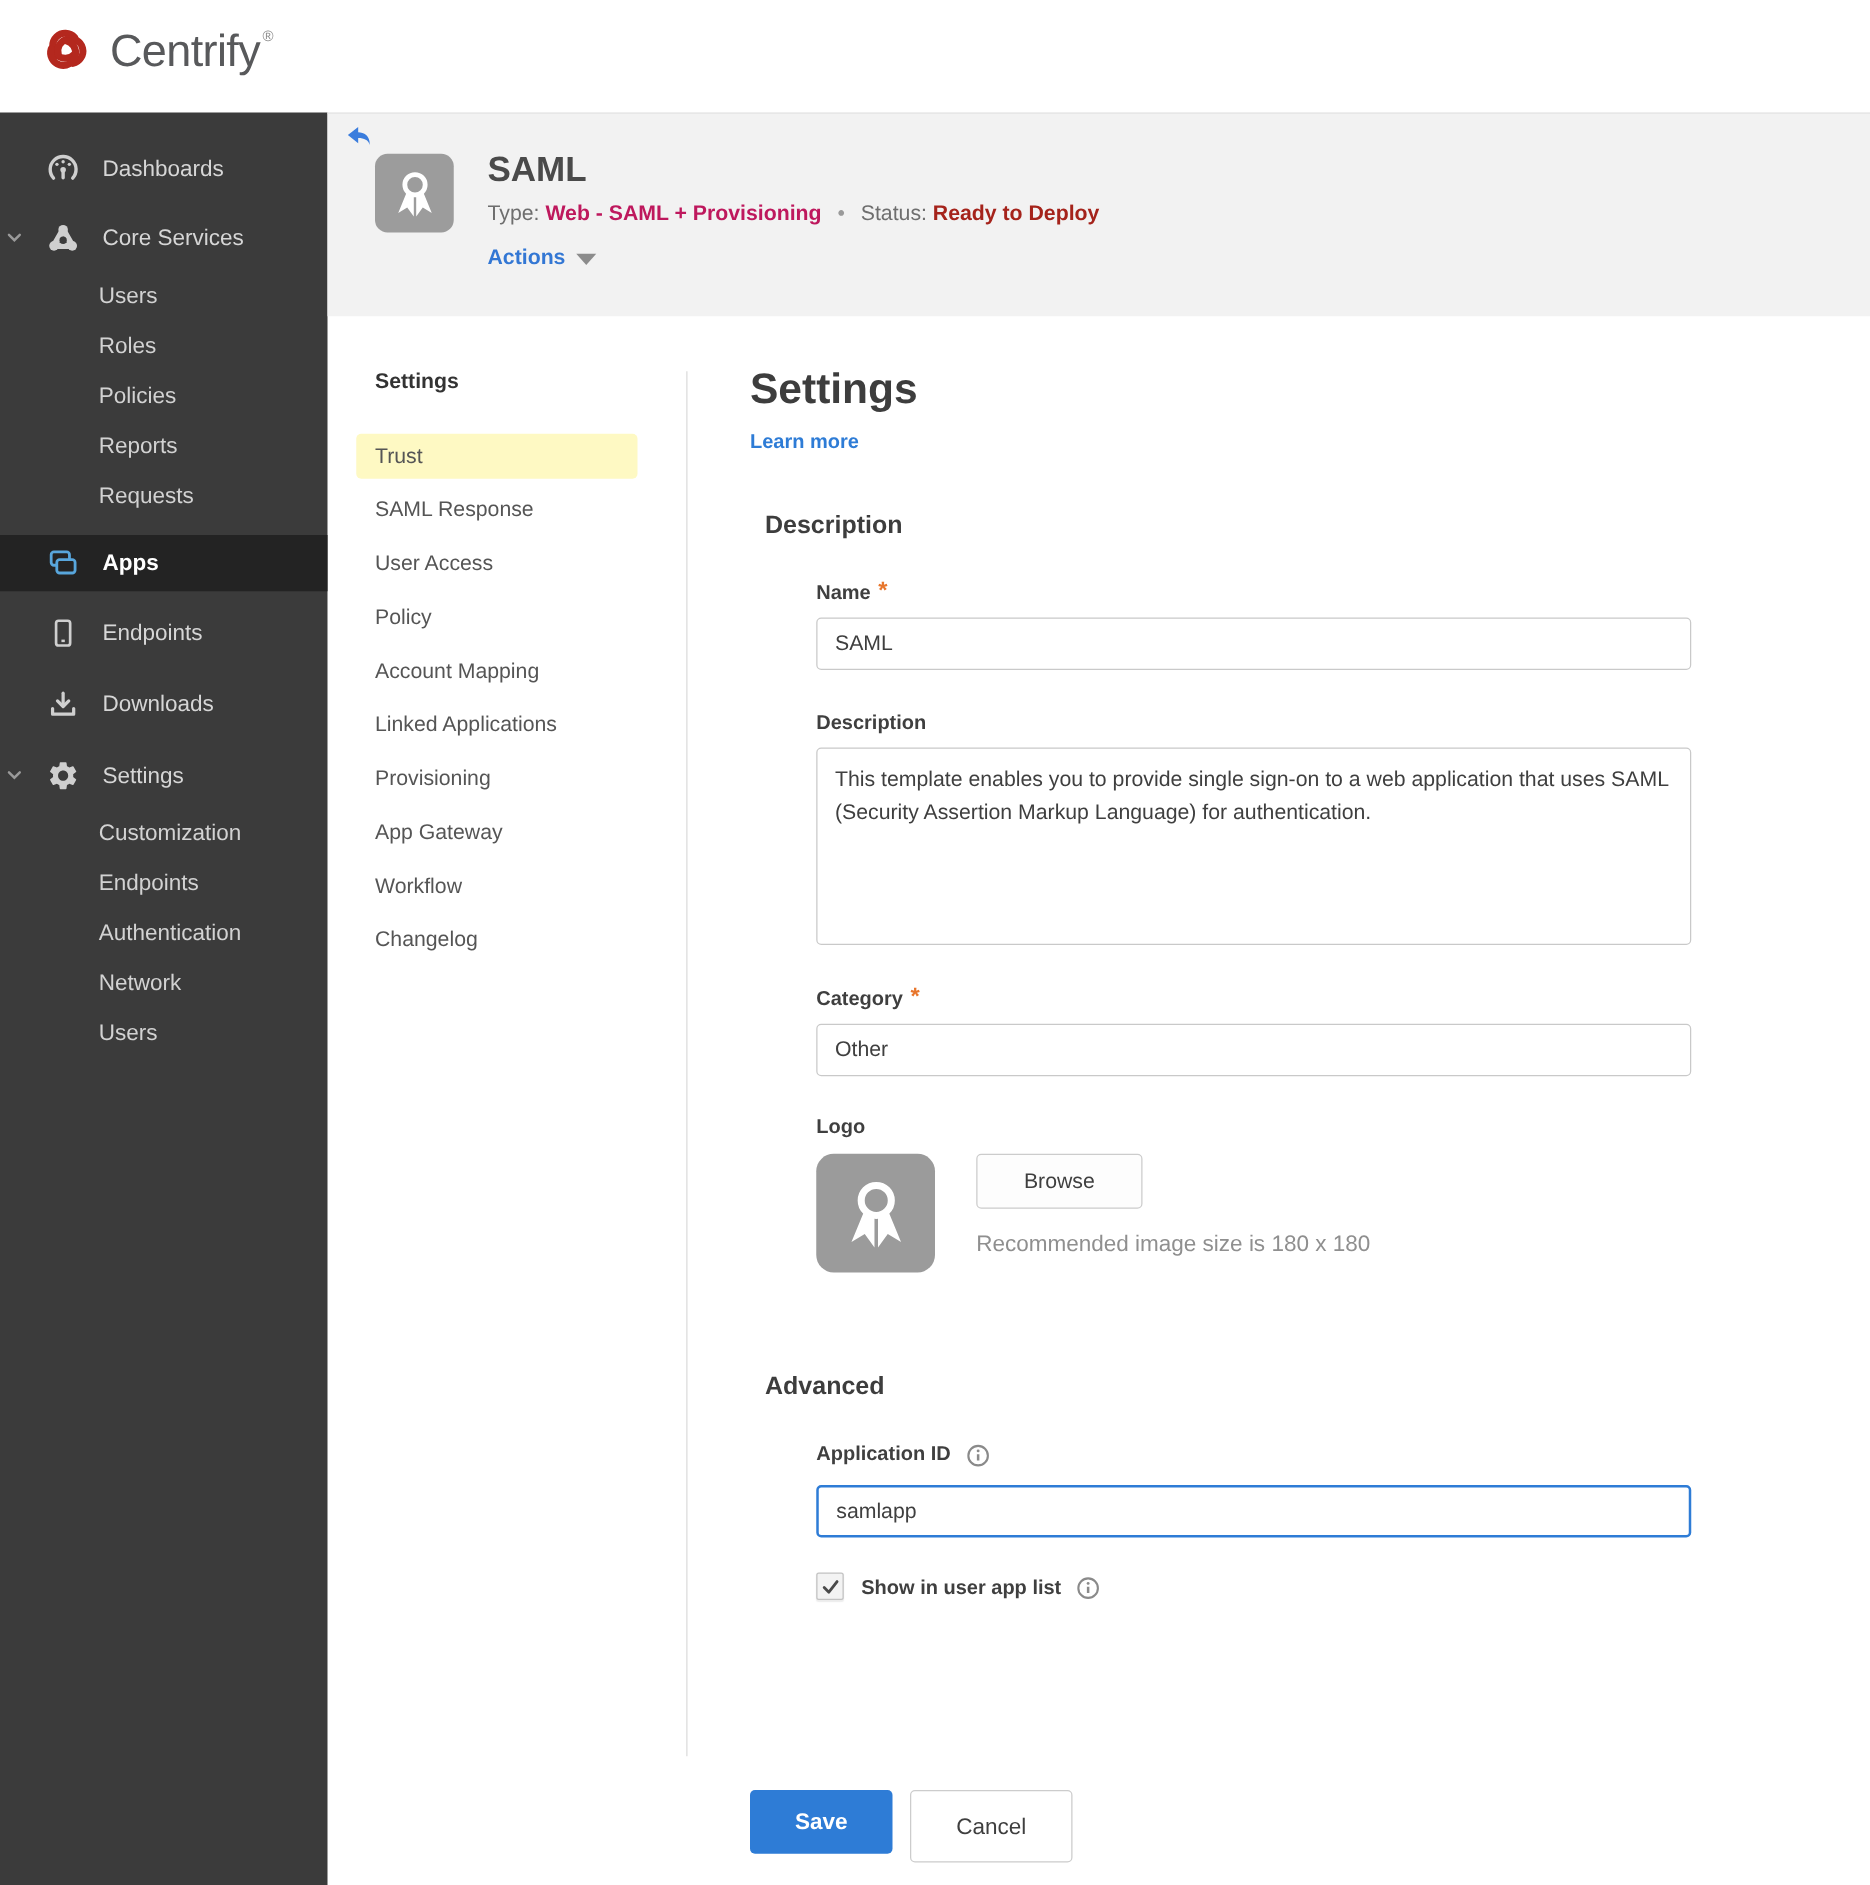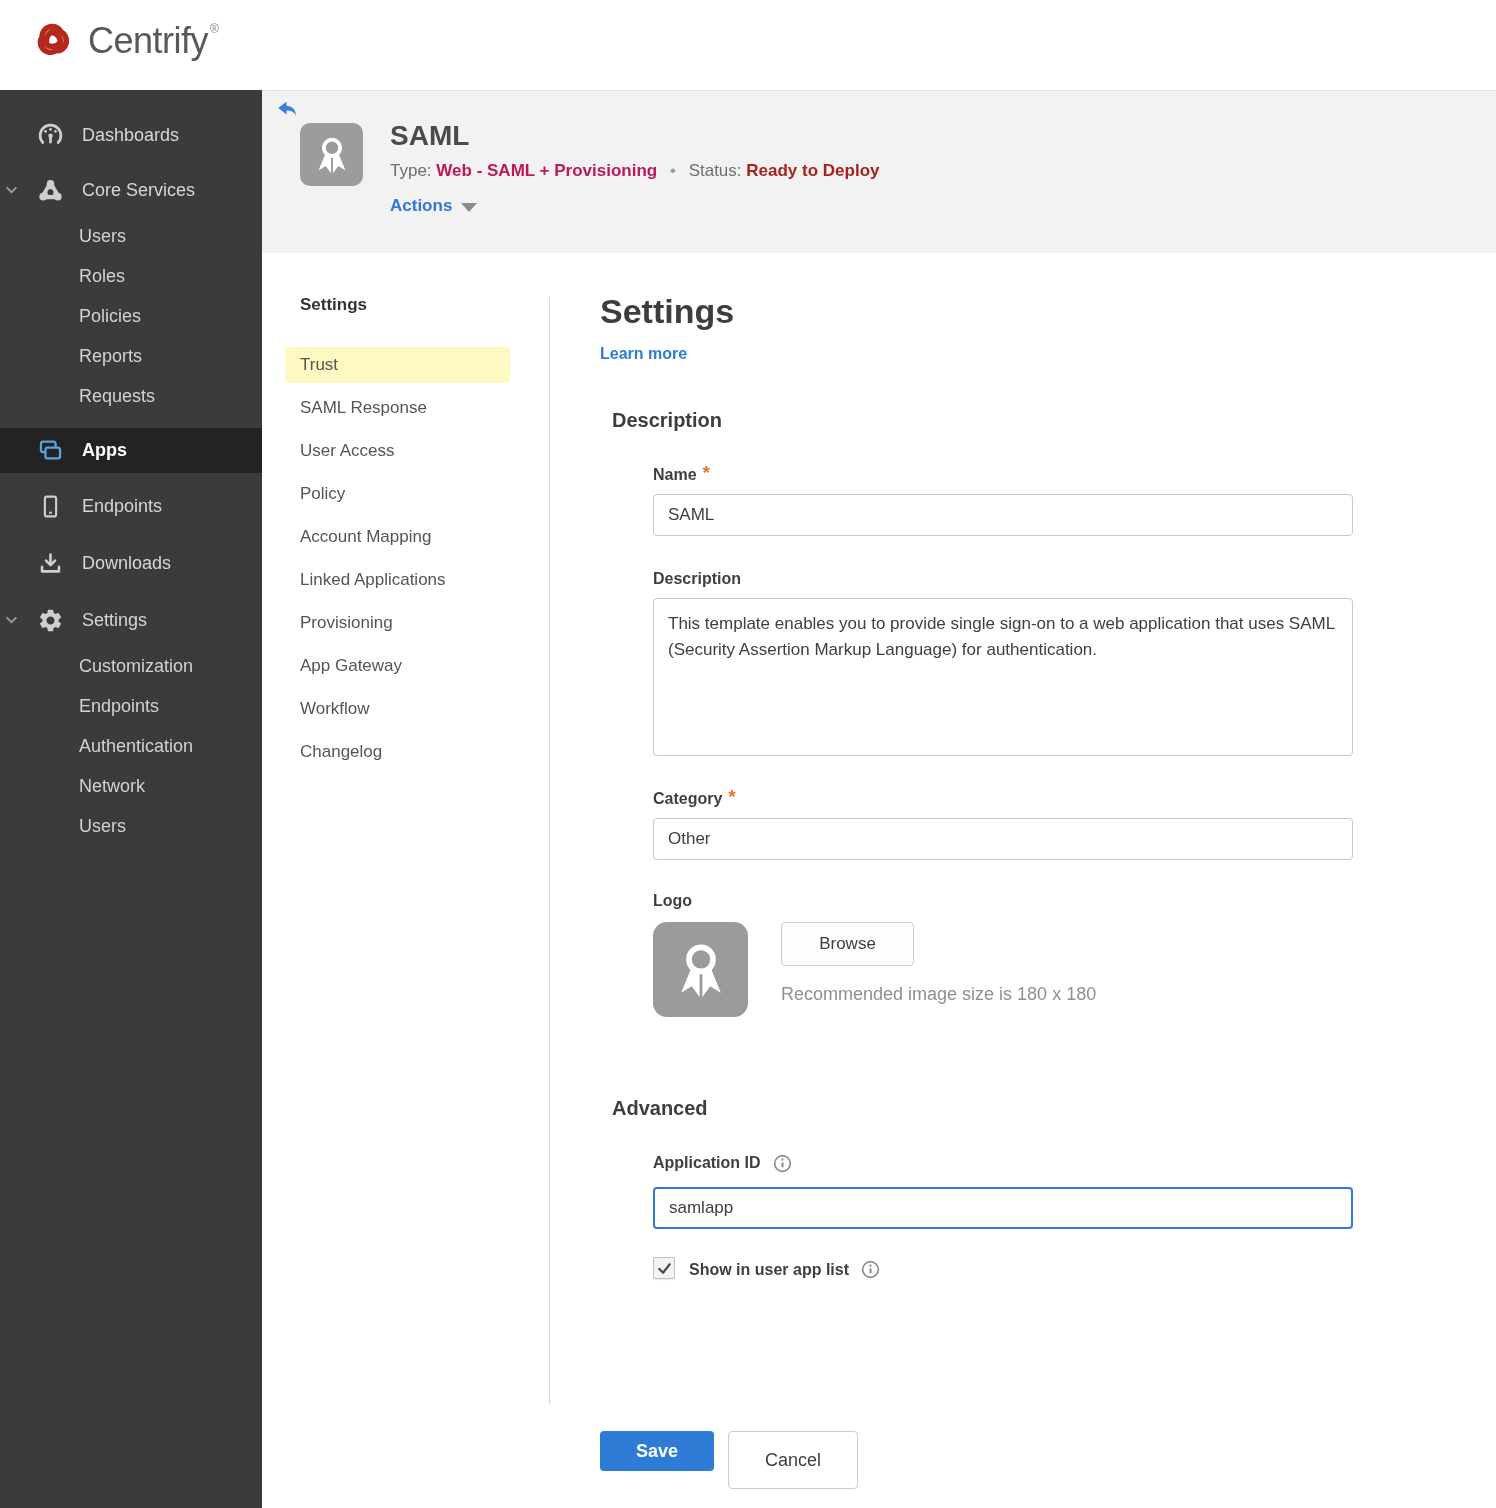--- a/index.html
+++ b/index.html
@@ -73,21 +73,21 @@
               font-size:17px;color:#3f3f3f;cursor:pointer;font-family:inherit;}
   .logo-hint{margin-top:18px;color:#8f8f8f;font-size:18px;}
   .advanced-heading{margin-top:80px;}
   .label-with-info{display:flex;align-items:flex-start;}
   .info-icon{margin-left:12px;display:flex;}
   .check-row{margin-top:28px;display:flex;align-items:flex-end;}
   .checkbox{width:20px;height:20px;background:#f3f3f3;border:1px solid #c2c2c2;border-radius:2px;
             display:flex;align-items:center;justify-content:center;cursor:pointer;box-shadow:0 1px 1px rgba(0,0,0,.08);}
   .check-label{margin-left:14px;font-size:16px;font-weight:bold;color:#3f3f3f;}
   .btn-row{margin-top:152px;margin-left:-53px;display:flex;}
-  .save-btn{width:114px;height:40px;background:#2e7cd6;border:none;border-radius:4px;color:#fff;
+  .save-btn{width:114px;height:51px;background:#2e7cd6;border:none;border-radius:4px;color:#fff;
             font-size:18px;font-weight:bold;cursor:pointer;font-family:inherit;}
   .cancel-btn{width:130px;height:58px;background:#fff;border:1px solid #ccc;border-radius:4px;color:#3f3f3f;
               font-size:18px;cursor:pointer;margin-left:14px;font-family:inherit;}
   svg{display:block;}
 </style>
 </head>
 <body>
 
 <div class="page">
 

